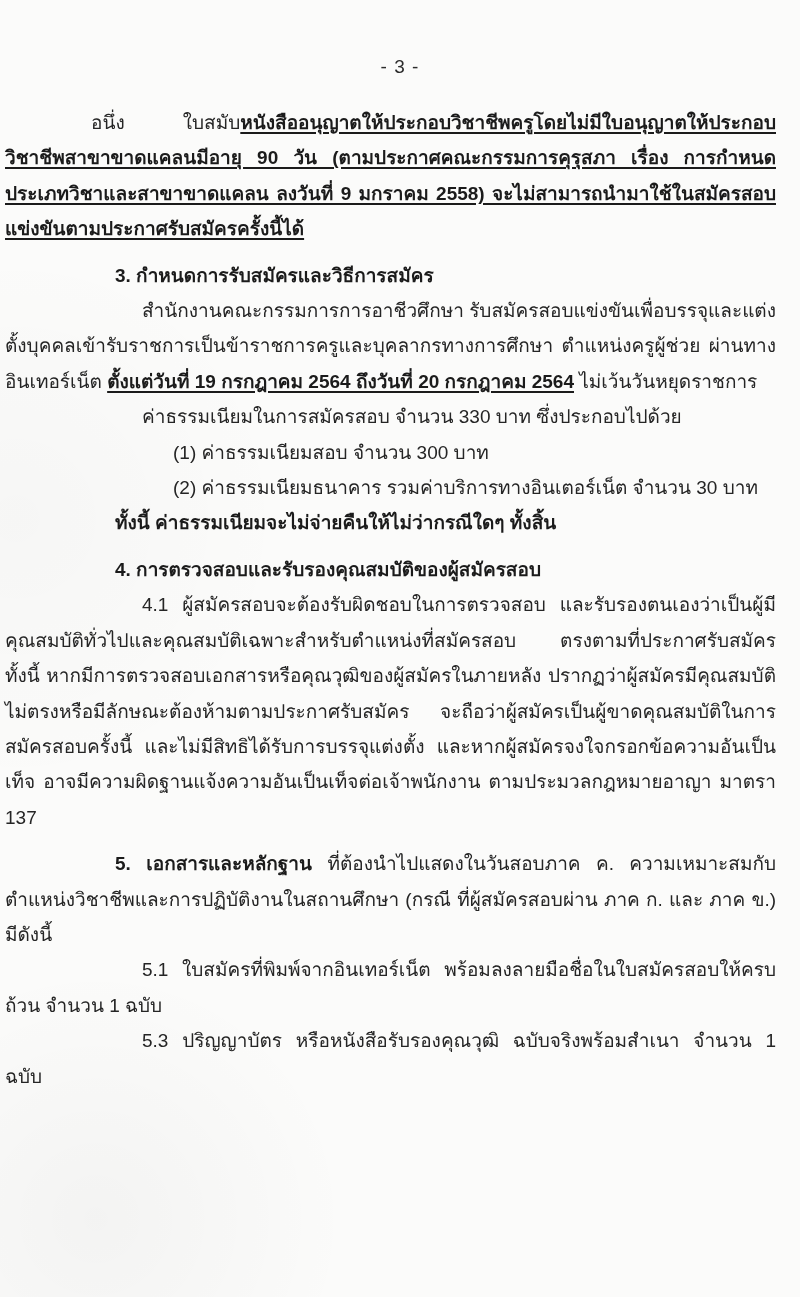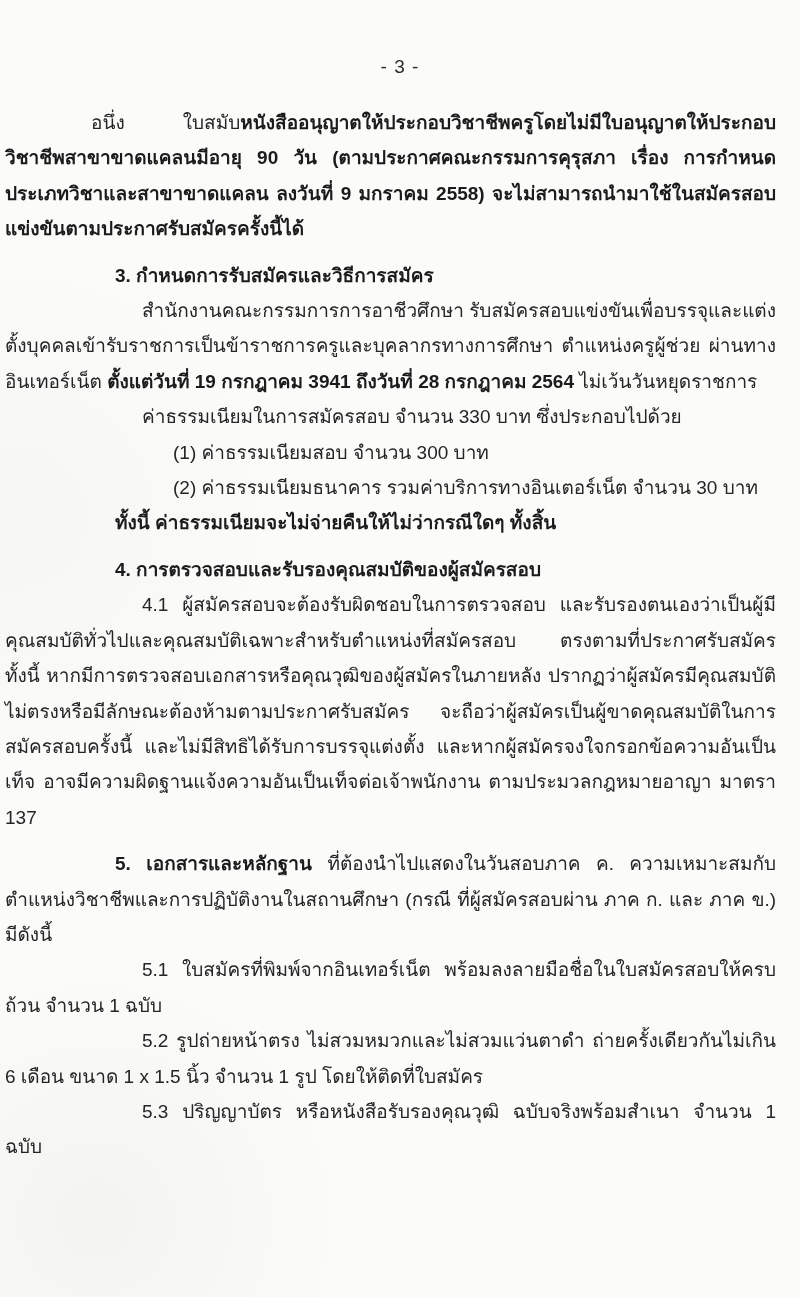--- a/index.html
+++ b/index.html
@@ -37,37 +37,36 @@
     text-align: justify;
     text-align-last: left;
     word-break: normal;
   }
   p.blk.sp { margin-top: 11px; }
   .ind-a { text-indent: 86px; }   
   .ind-b { text-indent: 110px; }  
   .ind-c { text-indent: 137px; }  
   .ind-d { text-indent: 168px; }  
   .b { font-weight: bold; color: #1b1b1b; }
-  .u { text-underline-offset: 3px; text-decoration-thickness: 1.5px; }
+  .u { text-decoration: underline; text-underline-offset: 3px; text-decoration-thickness: 1.5px; }
 </style>
 </head>
 <body>
 
 <div class="page">
   <div class="page-number">- 3 -</div>
 
   <div class="doc-body" id="doc-body">
       <p class="blk ind-a"><span>อนึ่ง ใบสมับ</span><span class="b u">หนังสืออนุญาตให้ประกอบวิชาชีพครูโดยไม่มีใบอนุญาตให้ประกอบวิชาชีพสาขาขาดแคลนมีอายุ 90 วัน (ตามประกาศคณะกรรมการคุรุสภา เรื่อง การกำหนดประเภทวิชาและสาขาขาดแคลน ลงวันที่ 9 มกราคม 2558) จะไม่สามารถนำมาใช้ในสมัครสอบแข่งขันตามประกาศรับสมัครครั้งนี้ได้</span></p>
       <p class="blk ind-b sp"><span class="b">3. กำหนดการรับสมัครและวิธีการสมัคร</span></p>
-      <p class="blk ind-c"><span>สำนักงานคณะกรรมการการอาชีวศึกษา รับสมัครสอบแข่งขันเพื่อบรรจุและแต่งตั้งบุคคลเข้ารับราชการเป็นข้าราชการครูและบุคลากรทางการศึกษา ตำแหน่งครูผู้ช่วย ผ่านทางอินเทอร์เน็ต </span><span class="b u">ตั้งแต่วันที่ 19 กรกฎาคม 3941 ถึงวันที่ 28 กรกฎาคม 2564</span><span> ไม่เว้นวันหยุดราชการ</span></p>
+      <p class="blk ind-c"><span>สำนักงานคณะกรรมการการอาชีวศึกษา รับสมัครสอบแข่งขันเพื่อบรรจุและแต่งตั้งบุคคลเข้ารับราชการเป็นข้าราชการครูและบุคลากรทางการศึกษา ตำแหน่งครูผู้ช่วย ผ่านทางอินเทอร์เน็ต </span><span class="b u">ตั้งแต่วันที่ 19 กรกฎาคม 2564 ถึงวันที่ 20 กรกฎาคม 2564</span><span> ไม่เว้นวันหยุดราชการ</span></p>
       <p class="blk ind-c"><span>ค่าธรรมเนียมในการสมัครสอบ จำนวน 330 บาท ซึ่งประกอบไปด้วย</span></p>
       <p class="blk ind-d"><span>(1) ค่าธรรมเนียมสอบ จำนวน 300 บาท</span></p>
       <p class="blk ind-d"><span>(2) ค่าธรรมเนียมธนาคาร รวมค่าบริการทางอินเตอร์เน็ต จำนวน 30 บาท</span></p>
       <p class="blk ind-b"><span class="b">ทั้งนี้ ค่าธรรมเนียมจะไม่จ่ายคืนให้ไม่ว่ากรณีใดๆ ทั้งสิ้น</span></p>
       <p class="blk ind-b sp"><span class="b">4. การตรวจสอบและรับรองคุณสมบัติของผู้สมัครสอบ</span></p>
       <p class="blk ind-c"><span>4.1 ผู้สมัครสอบจะต้องรับผิดชอบในการตรวจสอบ และรับรองตนเองว่าเป็นผู้มีคุณสมบัติทั่วไปและคุณสมบัติเฉพาะสำหรับตำแหน่งที่สมัครสอบ ตรงตามที่ประกาศรับสมัคร ทั้งนี้ หากมีการตรวจสอบเอกสารหรือคุณวุฒิของผู้สมัครในภายหลัง ปรากฏว่าผู้สมัครมีคุณสมบัติไม่ตรงหรือมีลักษณะต้องห้ามตามประกาศรับสมัคร จะถือว่าผู้สมัครเป็นผู้ขาดคุณสมบัติในการสมัครสอบครั้งนี้ และไม่มีสิทธิได้รับการบรรจุแต่งตั้ง และหากผู้สมัครจงใจกรอกข้อความอันเป็นเท็จ อาจมีความผิดฐานแจ้งความอันเป็นเท็จต่อเจ้าพนักงาน ตามประมวลกฎหมายอาญา มาตรา 137</span></p>
       <p class="blk ind-b sp"><span class="b">5. เอกสารและหลักฐาน</span><span> ที่ต้องนำไปแสดงในวันสอบภาค ค. ความเหมาะสมกับตำแหน่งวิชาชีพและการปฏิบัติงานในสถานศึกษา (กรณี ที่ผู้สมัครสอบผ่าน ภาค ก. และ ภาค ข.) มีดังนี้</span></p>
       <p class="blk ind-c"><span>5.1 ใบสมัครที่พิมพ์จากอินเทอร์เน็ต พร้อมลงลายมือชื่อในใบสมัครสอบให้ครบถ้วน จำนวน 1 ฉบับ</span></p>
-      <p class="blk ind-c"><span>5.2 รูปถ่ายหน้าตรง ไม่สวมหมวกและไม่สวมแว่นตาดำ ถ่ายครั้งเดียวกันไม่เกิน 6 เดือน ขนาด 1 x 1.5 นิ้ว จำนวน 1 รูป โดยให้ติดที่ใบสมัคร</span></p>
       <p class="blk ind-c"><span>5.3 ปริญญาบัตร หรือหนังสือรับรองคุณวุฒิ ฉบับจริงพร้อมสำเนา จำนวน 1 ฉบับ</span></p>
     </div>
 
 </div>
 
 </body></html>

